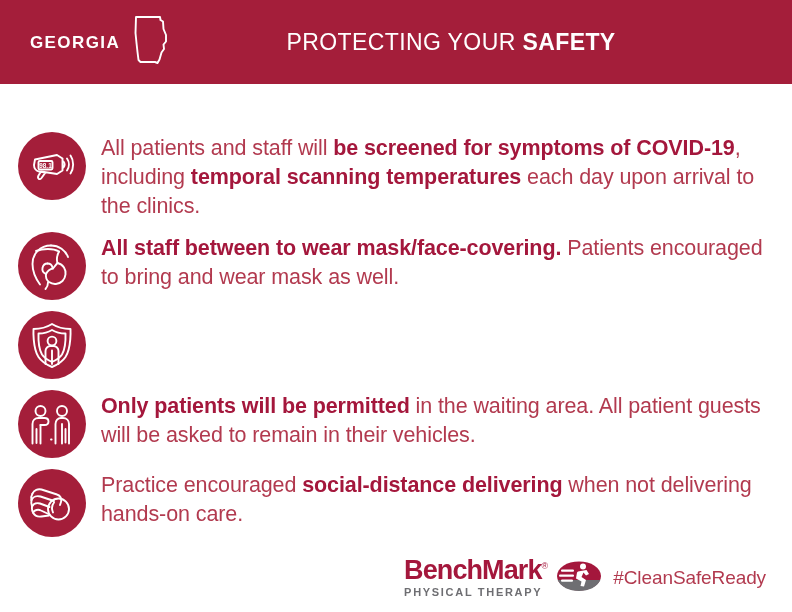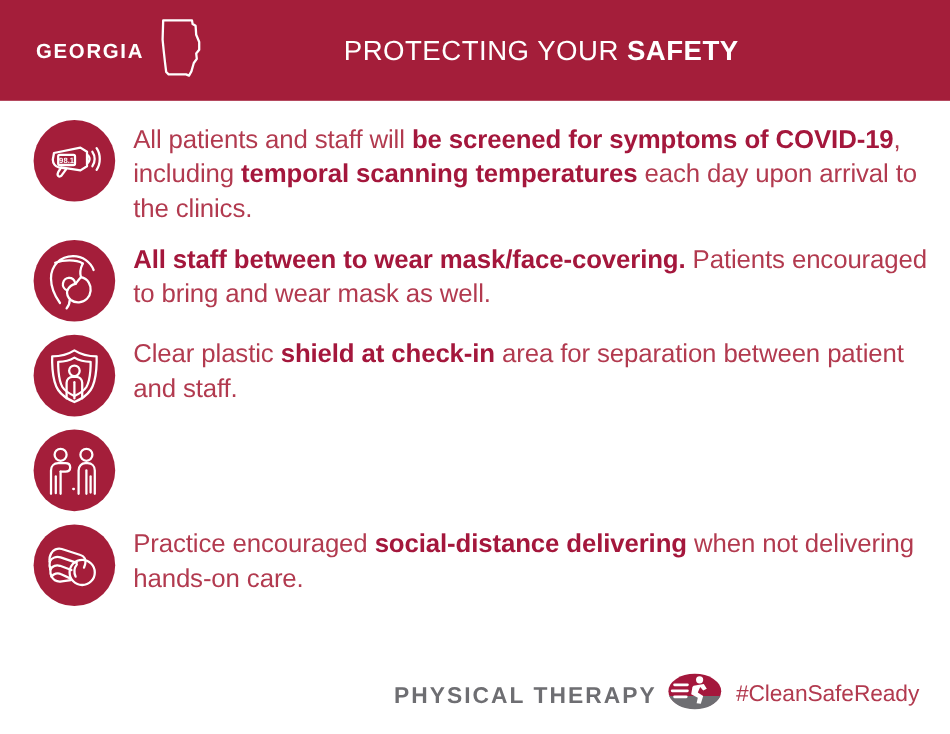--- a/index.html
+++ b/index.html
@@ -58,22 +58,23 @@
     letter-spacing: 0.4px;
     white-space: nowrap;
     padding-right: 36px;
   }
   .header-title .strong {
     font-weight: 700;
   }
 
   
   .bullets {
-    padding: 14px 14px 0 28px;
+    padding: 14px 14px 0 18px;
     box-sizing: border-box;
+    margin-top: 32px;
   }
   .bullet {
     display: flex;
     align-items: flex-start;
     margin-bottom: 9px;
   }
   .bullet-icon {
     flex: 0 0 auto;
     width: 68px;
     height: 68px;
@@ -121,21 +122,21 @@
     position: relative;
     line-height: 1;
   }
   .bm-reg {
     font-size: 9px;
     vertical-align: super;
     font-weight: 400;
   }
   .bm-line2 {
     color: #6E6E72;
-    font-size: 19px;
+    font-size: 11px;
     font-weight: 700;
     letter-spacing: 1.7px;
     margin-top: 3px;
     line-height: 1;
   }
   .bm-mark {
     margin: 0 2px 0 0;
   }
   .hashtag {
     color: #B23A4F;
@@ -212,40 +213,40 @@
         <svg width="50" height="50" viewBox="0 0 50 50" fill="none">
           <g stroke="#ffffff" stroke-width="1.9" fill="none" stroke-linejoin="round" stroke-linecap="round">
             <path d="M25 4 C19.5 7.5 12.5 9 6.5 9 C6.5 9 5.5 28 11.5 37 C15.5 43 25 47 25 47 C25 47 34.5 43 38.5 37 C44.5 28 43.5 9 43.5 9 C37.5 9 30.5 7.5 25 4 Z"></path>
             <path d="M25 10 C21 12.5 16 13.5 11.5 13.5 C11.5 13.5 11 27.5 15 34.5 C17.5 38.5 25 42 25 42 C25 42 32.5 38.5 35 34.5 C39 27.5 38.5 13.5 38.5 13.5 C34 13.5 29 12.5 25 10 Z"></path>
             <circle cx="25" cy="21" r="4.4"></circle>
             <path d="M18.5 44 L18.5 31 C18.5 28.2 20.8 26 23.5 26 L26.5 26 C29.2 26 31.5 28.2 31.5 31 L31.5 44"></path>
             <path d="M25 30.5 L25 44"></path>
           </g>
         </svg>
       </div>
-      <div class="bullet-text">
-        <span>Clear plastic </span><b>shield at check-in</b><span> area for separation between patient and staff.</span>
-      </div>
     </div>
 
     <div class="bullet">
       <div class="bullet-icon">
         <svg width="50" height="50" viewBox="0 0 50 50" fill="none">
           <g stroke="#ffffff" stroke-width="1.9" fill="none" stroke-linejoin="round" stroke-linecap="round">
             <circle cx="13.5" cy="12" r="5"></circle>
             <path d="M5.5 44.5 L5.5 25 C5.5 21.5 8 19 11.5 19 L17.5 19 C20 19 21.5 20.5 21.5 22.5 C21.5 24.5 20 26 17.5 26 L13.5 26"></path>
             <path d="M13.5 26 L13.5 44.5"></path>
             <path d="M9.5 30 L9.5 44"></path>
             <circle cx="35" cy="12" r="5"></circle>
             <path d="M28.5 44.5 L28.5 25 C28.5 21.5 31 19 34 19 L36 19 C39.5 19 42 21.5 42 25 L42 44.5"></path>
             <path d="M35 25 L35 44.5"></path>
             <path d="M38.5 30 L38.5 43.5"></path>
             <path d="M24 40.5 L24.6 40.5"></path>
           </g>
         </svg>
+      </div>
+      <div class="bullet-text">
+        <b>Only patients will be permitted</b><span> in the waiting area. All patient guests will be asked to remain in their vehicles.</span>
       </div>
     </div>
 
     <div class="bullet">
       <div class="bullet-icon">
         <svg width="50" height="50" viewBox="0 0 50 50" fill="none">
           <g stroke="#ffffff" stroke-width="1.9" fill="none" stroke-linejoin="round" stroke-linecap="round">
             <path d="M5.5 15.5 C7 12 11 10.5 14.5 11.5 L30 16.5 C33.5 17.5 35 21 34 24 L33 27"></path>
             <path d="M4.5 22 C6 18.5 10 17.5 13.5 18.5 L27 23"></path>
             <path d="M5 28.5 C6.5 25.5 10 24.5 13 25.5 L22.5 29"></path>
@@ -262,20 +263,21 @@
       <div class="bullet-text">
         <span>Practice encouraged </span><b>social-distance delivering</b><span> when not delivering hands-on care.</span>
       </div>
     </div>
 
   </div>
 
   <div class="footer">
 
     <div class="bm-wordmark">
+      <div class="bm-line1"><span>BenchMark</span><span class="bm-reg">®</span></div>
       <div class="bm-line2">PHYSICAL THERAPY</div>
     </div>
 
     <span class="bm-mark">
       <svg width="46" height="34" viewBox="0 0 46 34" fill="none">
         <ellipse cx="23" cy="17" rx="22" ry="14.5" fill="#A4173C"></ellipse>
         <path d="M1.6 21 C5 28 13 32 23 32 C33 32 41 28 44.4 21 Z" fill="#6E6E72"></path>
         <g fill="#ffffff">
           <circle cx="27" cy="7.5" r="3"></circle>
           <path d="M22 12.5 L30.5 11 L33 15 L30 16.5 L27.5 13.5 L25.5 18 L30 21 L28 27.5 L24.5 27 L25.5 22.5 L20 19.5 L21 13.5 Z"></path>

